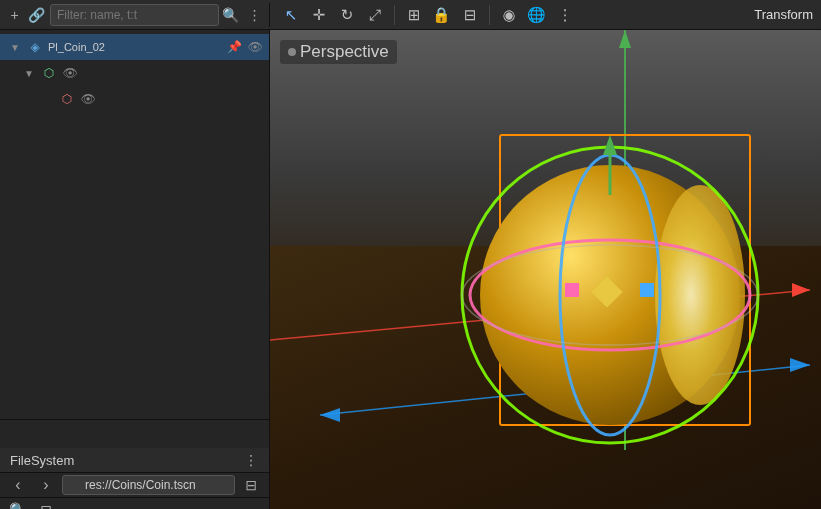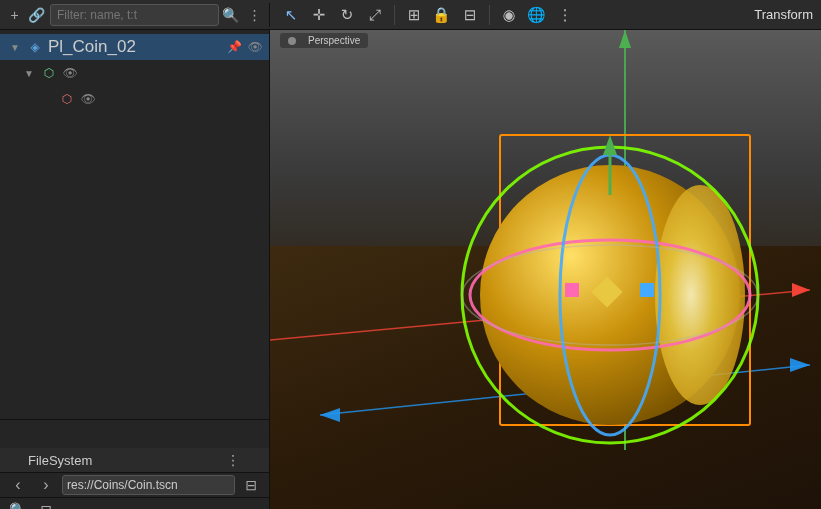--- a/index.html
+++ b/index.html
@@ -129,21 +129,21 @@
     .tree-icon {
       width: 18px;
       height: 18px;
       display: flex;
       align-items: center;
       justify-content: center;
       font-size: 12px;
     }
     .tree-label {
       flex: 1;
-      font-size: 17px;
+      font-size: 11px;
       white-space: nowrap;
       overflow: hidden;
       text-overflow: ellipsis;
     }
     .tree-item-actions {
       display: flex;
       align-items: center;
       gap: 4px;
       padding-right: 6px;
     }
@@ -168,21 +168,21 @@
       height: 90px;
       background: #252525;
       border-top: 1px solid #111;
       display: flex;
       flex-direction: column;
     }
     .panel-header {
       display: flex;
       align-items: center;
       height: 30px;
-      padding: 0 24px;
+      padding: 0 6px;
       background: #2b2b2b;
       border-bottom: 1px solid #111;
       gap: 3px;
       margin-top: 28px;
     }
     .panel-tab {
       font-size: 13px;
       color: #ccc;
       padding: 0 4px;
     }
@@ -200,21 +200,21 @@
       gap: 4px;
       border-bottom: 1px solid #111;
     }
     .fs-path {
       flex: 1;
       font-size: 12px;
       color: #ccc;
       background: #3a3a3a;
       border: 1px solid #555;
       border-radius: 3px;
-      padding: 2px 4px;
+      padding: 2px 22px;
       height: 20px;
     }
     .fs-filter {
       display: flex;
       align-items: center;
       height: 26px;
       padding: 0 6px;
       gap: 4px;
     }
     .fs-filter-input {
@@ -244,27 +244,27 @@
     .viewport-floor {
       position: absolute;
       bottom: 0;
       left: 0;
       right: 0;
       height: 55%;
       background: linear-gradient(160deg, #3d2a10 0%, #2a1a08 50%, #1e1208 100%);
     }
     .perspective-label {
       position: absolute;
-      top: 3px;
+      top: 10px;
       left: 10px;
       display: flex;
       align-items: center;
-      gap: 12px;
-      color: #ccc;
-      font-size: 10px;
+      gap: 4px;
+      color: #ccc;
+      font-size: 17px;
       background: rgba(0,0,0,0.3);
       padding: 2px 8px;
       border-radius: 3px;
     }
     .perspective-dot {
       width: 8px;
       height: 8px;
       background: #888;
       border-radius: 50%;
     }

